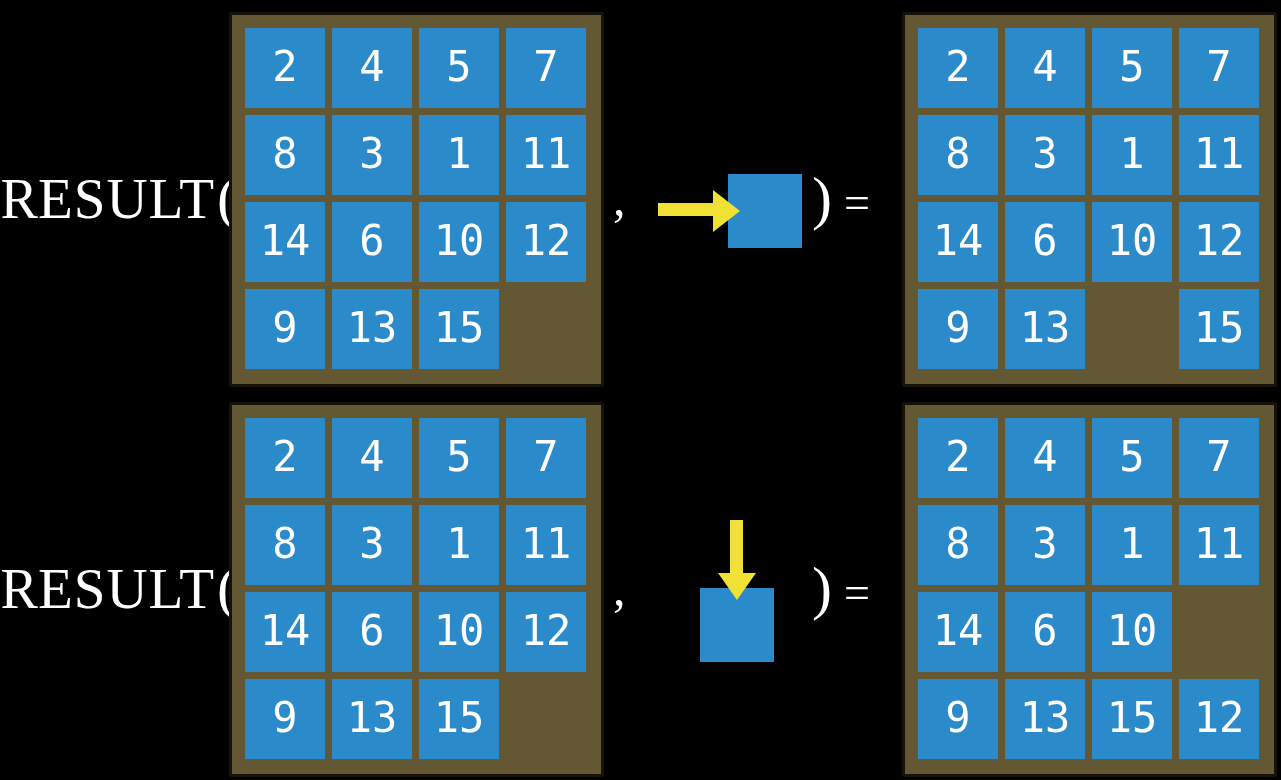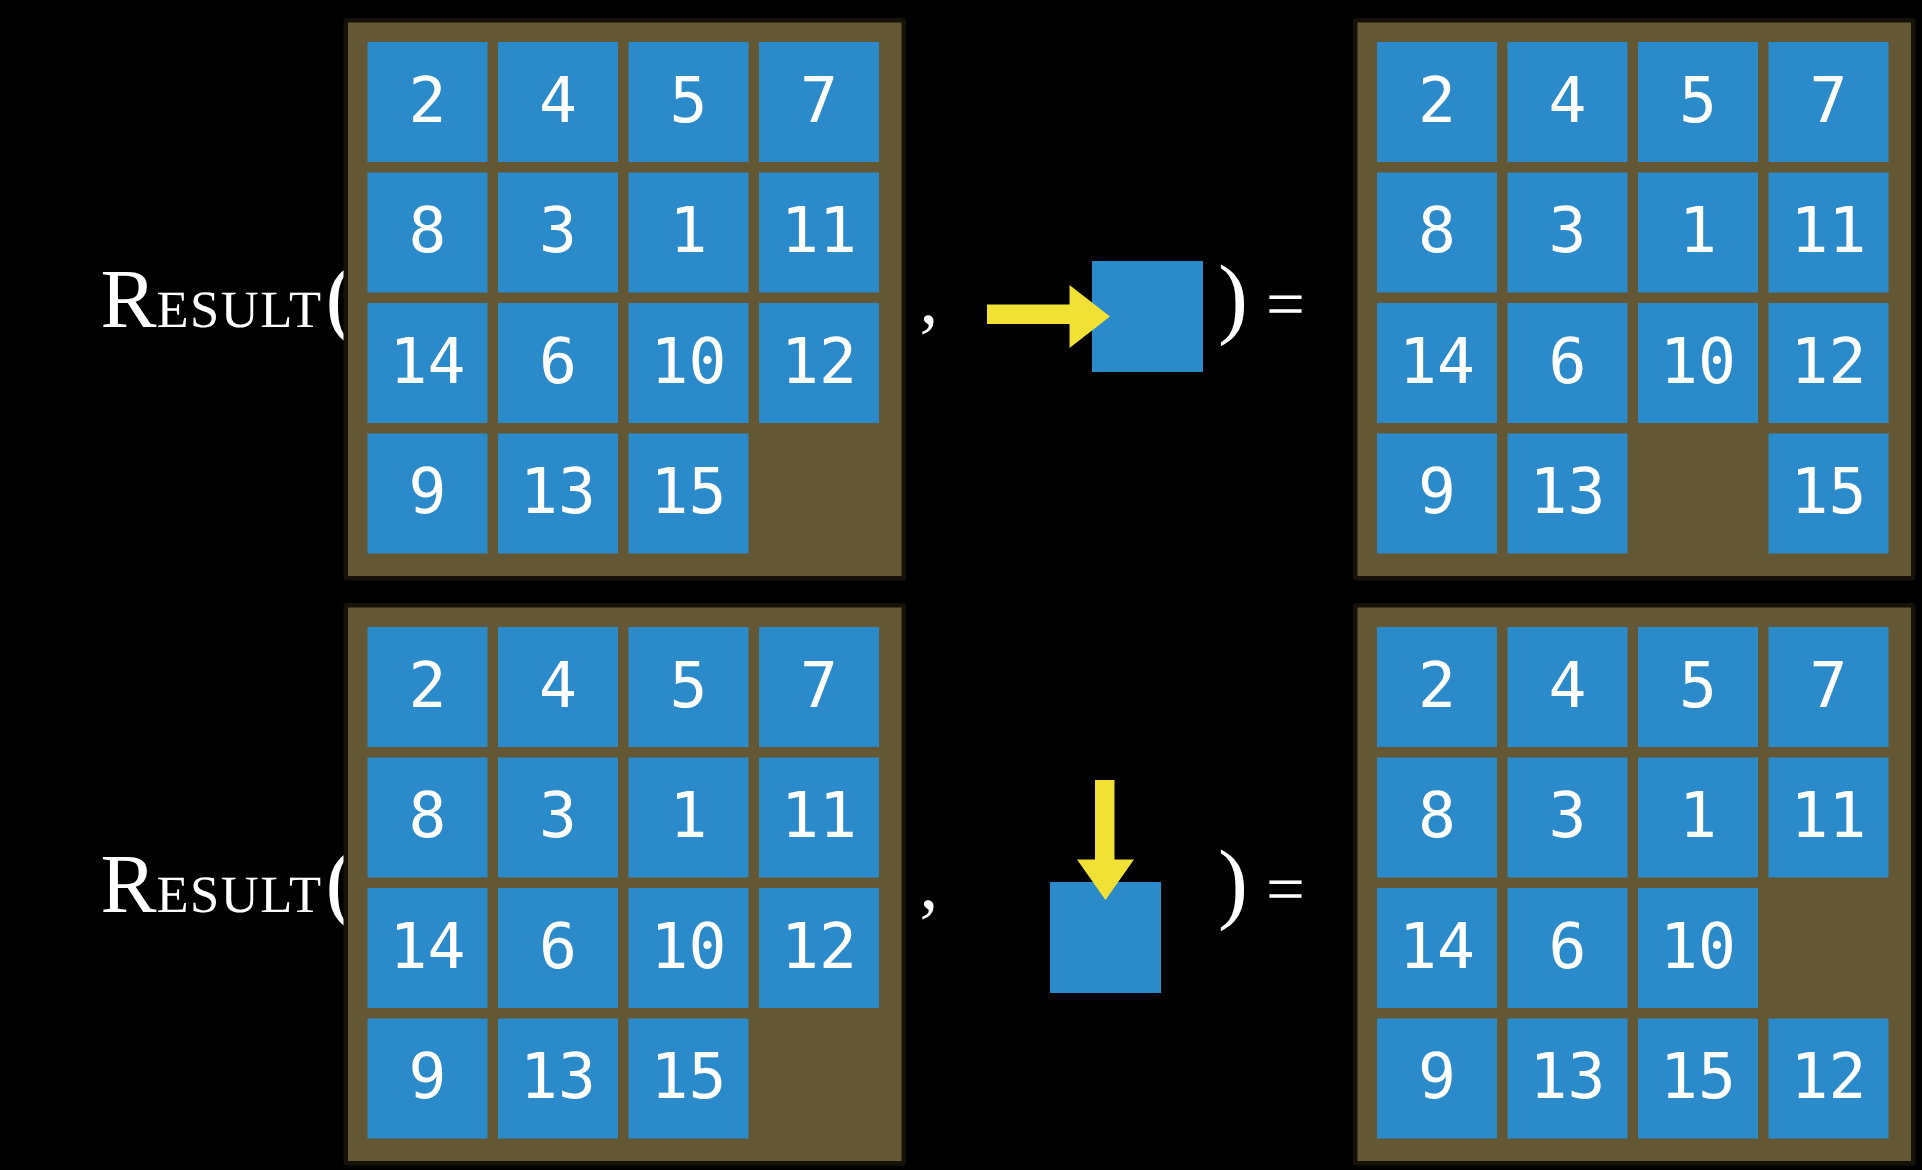--- a/index.html
+++ b/index.html
@@ -30,21 +30,21 @@
     color:#ffffff; transform:translateY(-1px);
   }
   .cell.empty { background:transparent; }
 
   
   .func-label {
     position:absolute; left:0; width:237px; top:146px; height:80px;
     line-height:80px; text-align:right; white-space:nowrap;
   }
   .func-initial { font-size:56px; }
-  .func-rest    { font-size:35px; letter-spacing:1px; }
+  .func-rest    { font-size:57px; letter-spacing:1px; }
   .func-open    { font-size:60px; margin-left:2px; }
   .comma {
     position:absolute; left:613px; top:146px; height:80px; line-height:80px;
     font-size:50px;
   }
   .close-eq {
     position:absolute; left:812px; top:146px; height:80px; line-height:80px;
     white-space:nowrap;
   }
   .func-close { font-size:60px; }

